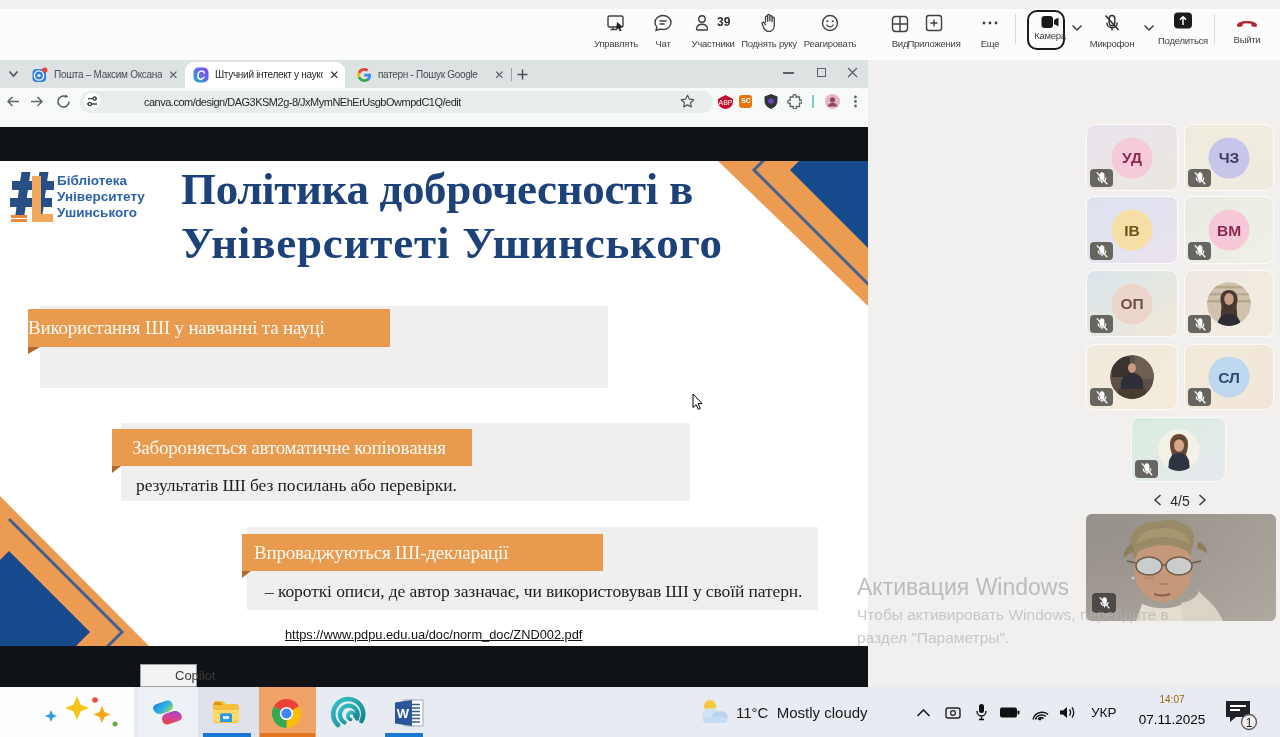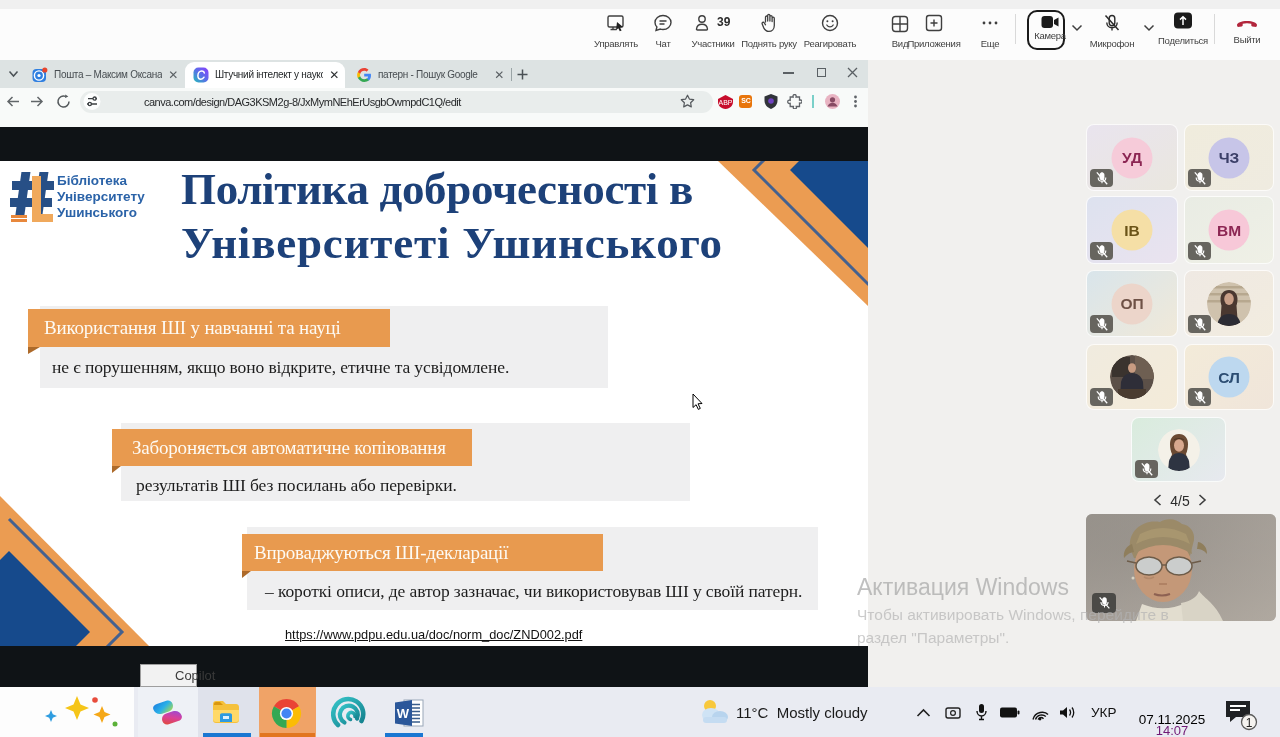--- a/index.html
+++ b/index.html
@@ -285,22 +285,21 @@
   </svg>
   <div class="abs" style="left:57px; top:12px; font-size:13.5px; line-height:16px; font-weight:bold; color:#2b63a8;">Бібліотека<br>Університету<br>Ушинського</div>
 
   <div class="abs serif" style="left:181px; top:1px; width:560px; font-size:45px; line-height:54px; font-weight:bold; color:#1d4179; letter-spacing:-0.35px;">
       <div>Політика доброчесності в</div>
       <div style="letter-spacing:0.8px;">Університеті Ушинського</div>
     </div>
 
   <div class="gbox" style="left:40px; top:145px; width:568px; height:82px;"></div>
   <div class="fold" style="left:28px; top:186px; border-top:7px solid #ad6a2a; border-left:12px solid transparent; border-left-width:0; border-right:12px solid transparent;"></div>
-  <div class="obox" style="left:28px; top:148px; width:362px; height:38px; font-size:19px; line-height:38px; letter-spacing:-0.2px; padding-left:16px;">Використання ШІ у навчанні та науці</div>
-  <div class="btxt" style="left:52px; top:196px; font-size:17.5px; letter-spacing:-0.1px;">не є порушенням, якщо воно відкрите, етичне та усвідомлене.</div>
+  <div class="obox" style="left:28px; top:148px; width:362px; height:38px; font-size:19px; line-height:38px; letter-spacing:-0.2px; padding-left:0;">Використання ШІ у навчанні та науці</div>
 
   <div class="gbox" style="left:121px; top:262px; width:569px; height:78px;"></div>
   <div class="fold" style="left:112px; top:305px; border-top:7px solid #ad6a2a; border-right:9px solid transparent;"></div>
   <div class="obox" style="left:112px; top:268px; width:360px; height:37px; font-size:19px; line-height:37px; letter-spacing:-0.2px; padding-left:20px;">Забороняється автоматичне копіювання</div>
   <div class="btxt" style="left:136px; top:314px; font-size:17.5px; letter-spacing:-0.1px;">результатів ШІ без посилань або перевірки.</div>
 
   <div class="gbox" style="left:247px; top:366px; width:571px; height:83px;"></div>
   <div class="fold" style="left:242px; top:410px; border-top:7px solid #ad6a2a; border-right:9px solid transparent;"></div>
   <div class="obox" style="left:242px; top:373px; width:361px; height:37px; font-size:19px; line-height:37px; letter-spacing:-0.2px; padding-left:12px;">Впроваджуються ШІ-декларації</div>
   <div class="btxt" style="left:265px; top:420px; font-size:17.5px; letter-spacing:-0.1px;">– короткі описи, де автор зазначає, чи використовував ШІ у своїй патерн.</div>
@@ -602,21 +601,21 @@
     </svg>
   <svg class="abs" style="left:1031px; top:704px;" width="19" height="17" viewBox="0 0 19 17">
       <path d="M2 15.5 C4 7 14 7 17 10.5 M4.5 15.5 C6 10.5 12 10 14.8 12.5 M7 15.5 c1.5-2.5 4-2.5 5.5-.8" fill="none" stroke="#111" stroke-width="1.4"></path>
       <circle cx="9" cy="15" r="1.4" fill="#111"></circle>
     </svg>
   <svg class="abs" style="left:1058px; top:704px;" width="19" height="17" viewBox="0 0 19 17">
       <path d="M2 6.5h3l4-3.5v11l-4-3.5H2z" fill="#111"></path>
       <path d="M11.5 5.5c1.3 1.8 1.3 4.2 0 6M14 3.5c2.3 2.8 2.3 7.2 0 10" fill="none" stroke="#111" stroke-width="1.3"></path>
     </svg>
   <div class="abs" style="left:1091px; top:705px; font-size:13.5px; color:#111;">УКР</div>
-  <div class="abs" style="left:1132px; top:723px; width:80px; text-align:center; font-size:13px; color:#701a75;">14:07</div>
+  <div class="abs" style="left:1132px; top:694px; width:80px; text-align:center; font-size:10px; color:#a16207;">14:07</div>
   <div class="abs" style="left:1132px; top:712px; width:80px; text-align:center; font-size:13.5px; color:#000000;">07.11.2025</div>
   <svg class="abs" style="left:1224px; top:699px;" width="34" height="32" viewBox="0 0 34 32">
     <path d="M2 2 h24 v16 h-14 l-6 5 v-5 H2z" fill="#1f2124"></path>
     <g stroke="#fff" stroke-width="1.8">
         <path d="M6 7h16M6 11h10"></path>
       </g>
     <circle cx="25" cy="23" r="7.5" fill="#f5f3f0" stroke="#5a5a5a" stroke-width="1.3"></circle>
     <text x="25" y="27.5" font-size="12" fill="#222" text-anchor="middle" font-family="Liberation Sans">1</text>
   </svg>
 </div>

